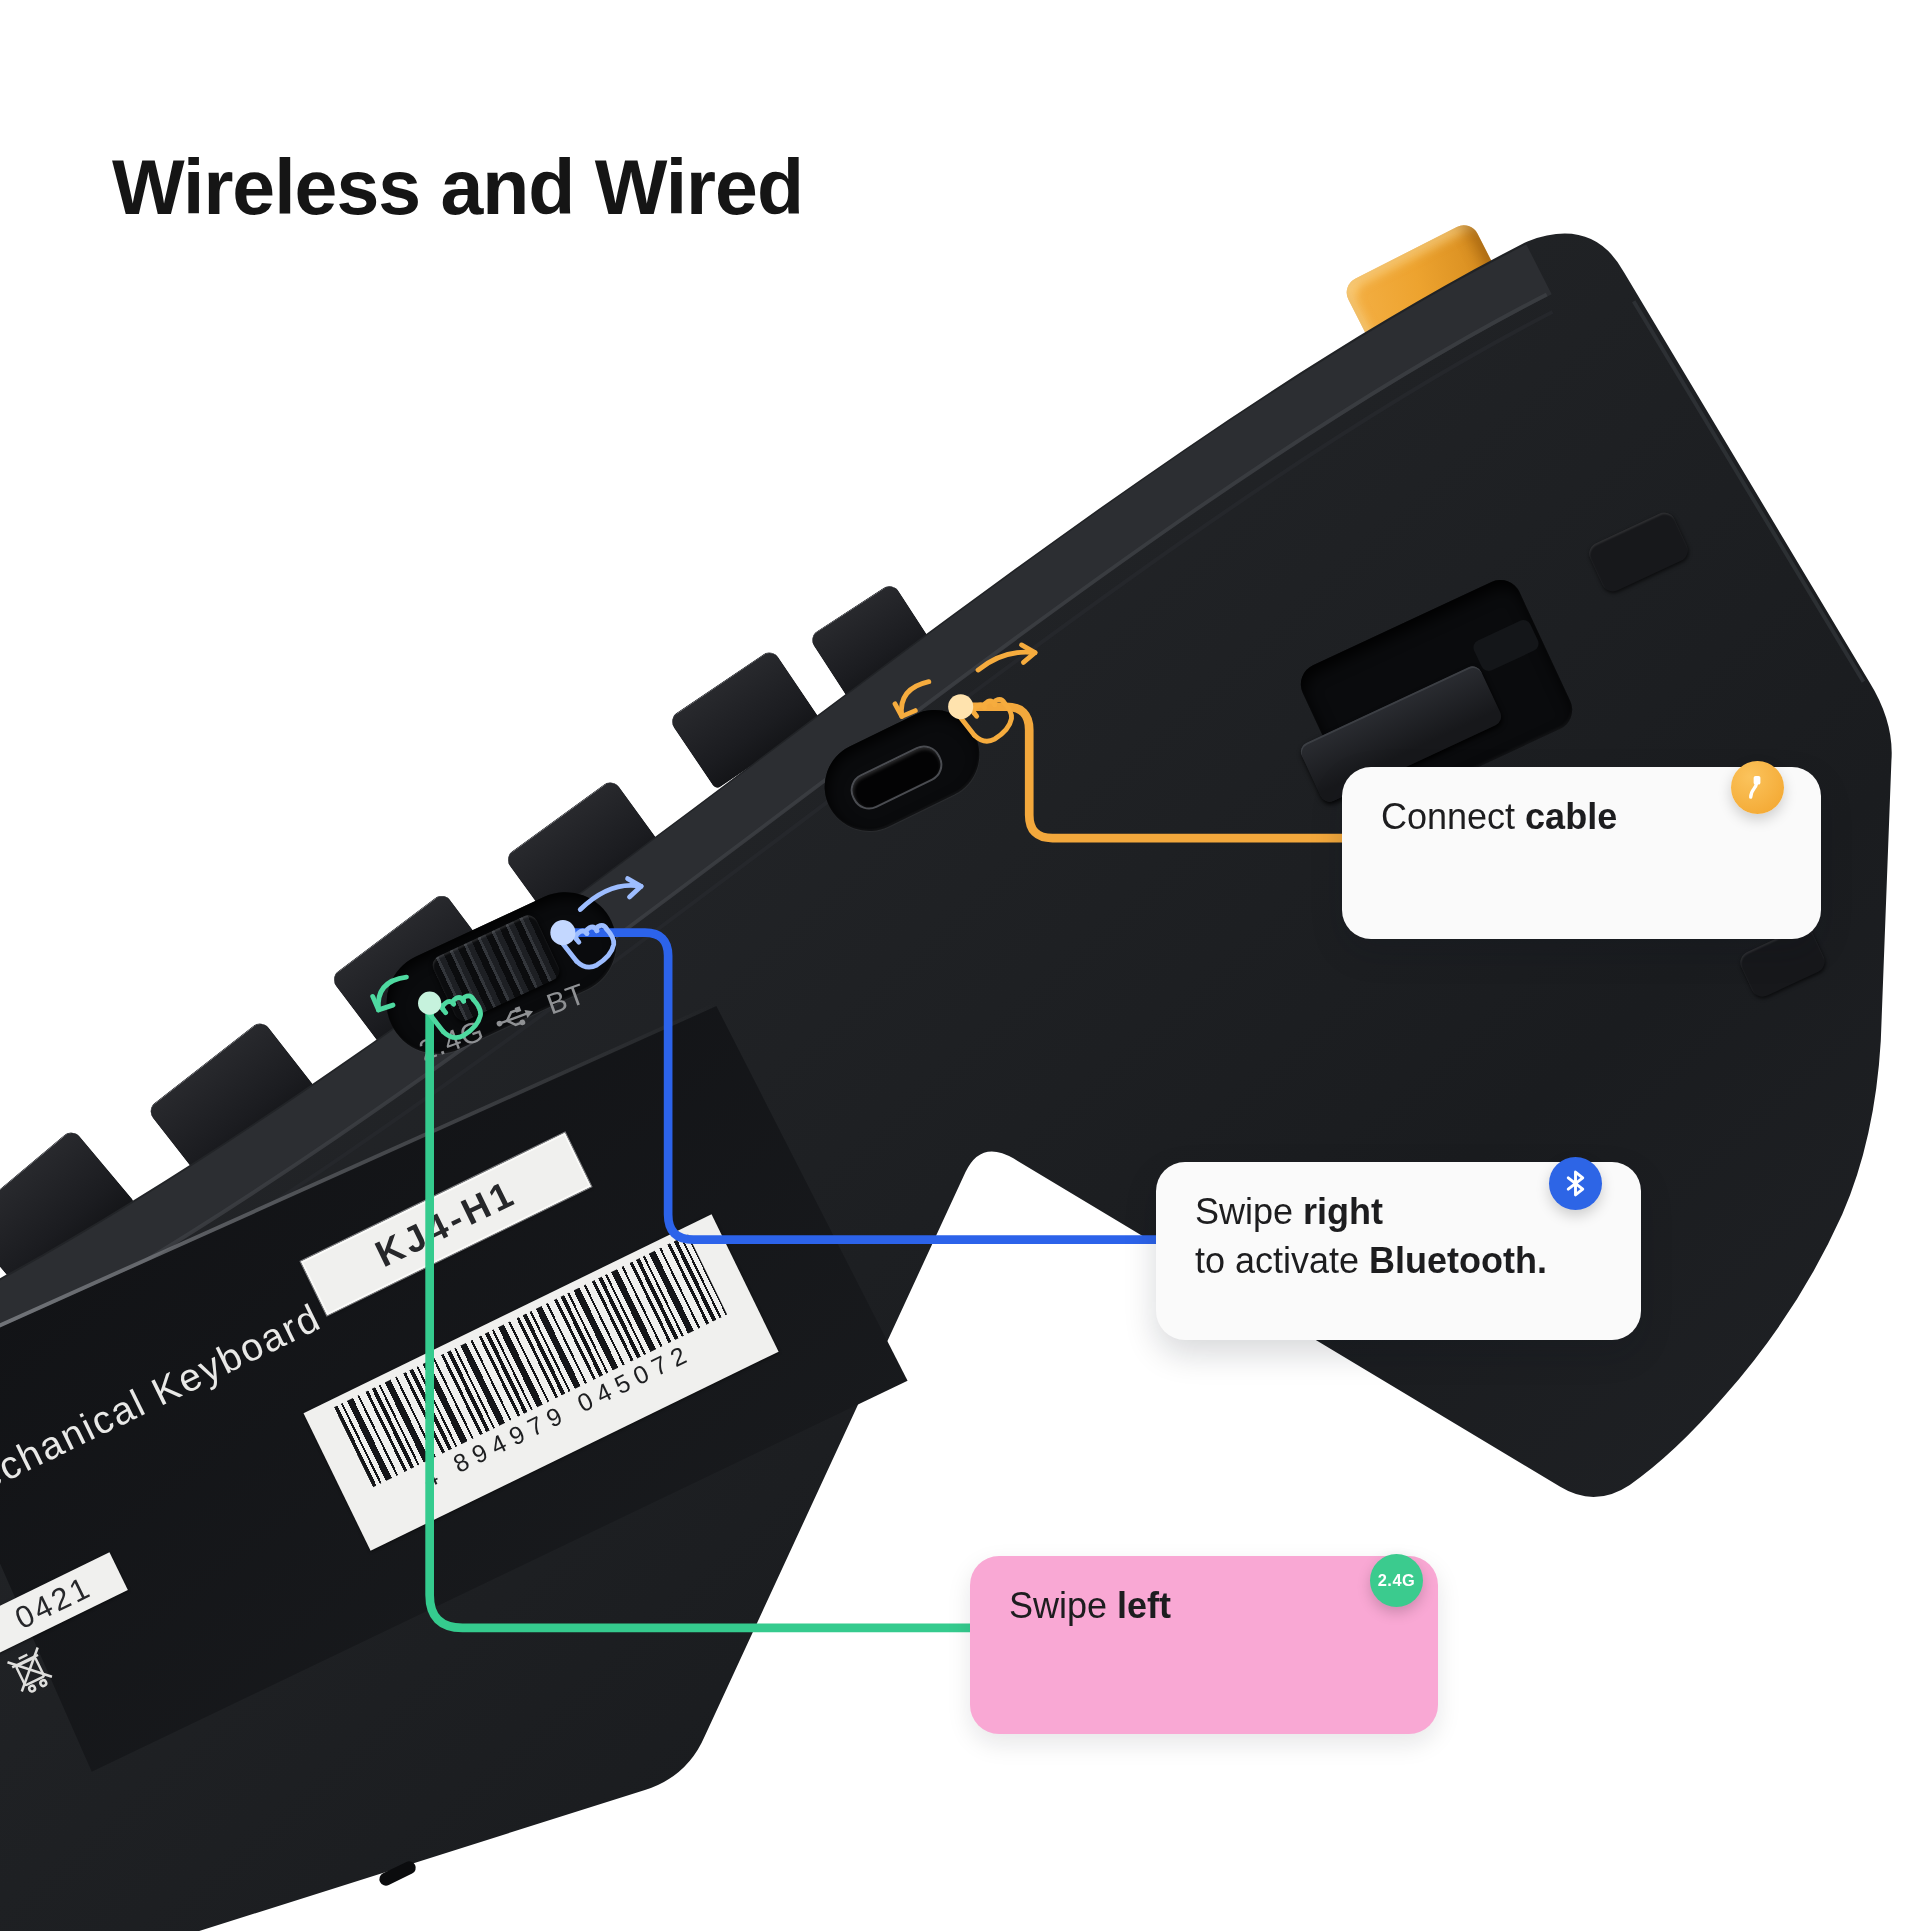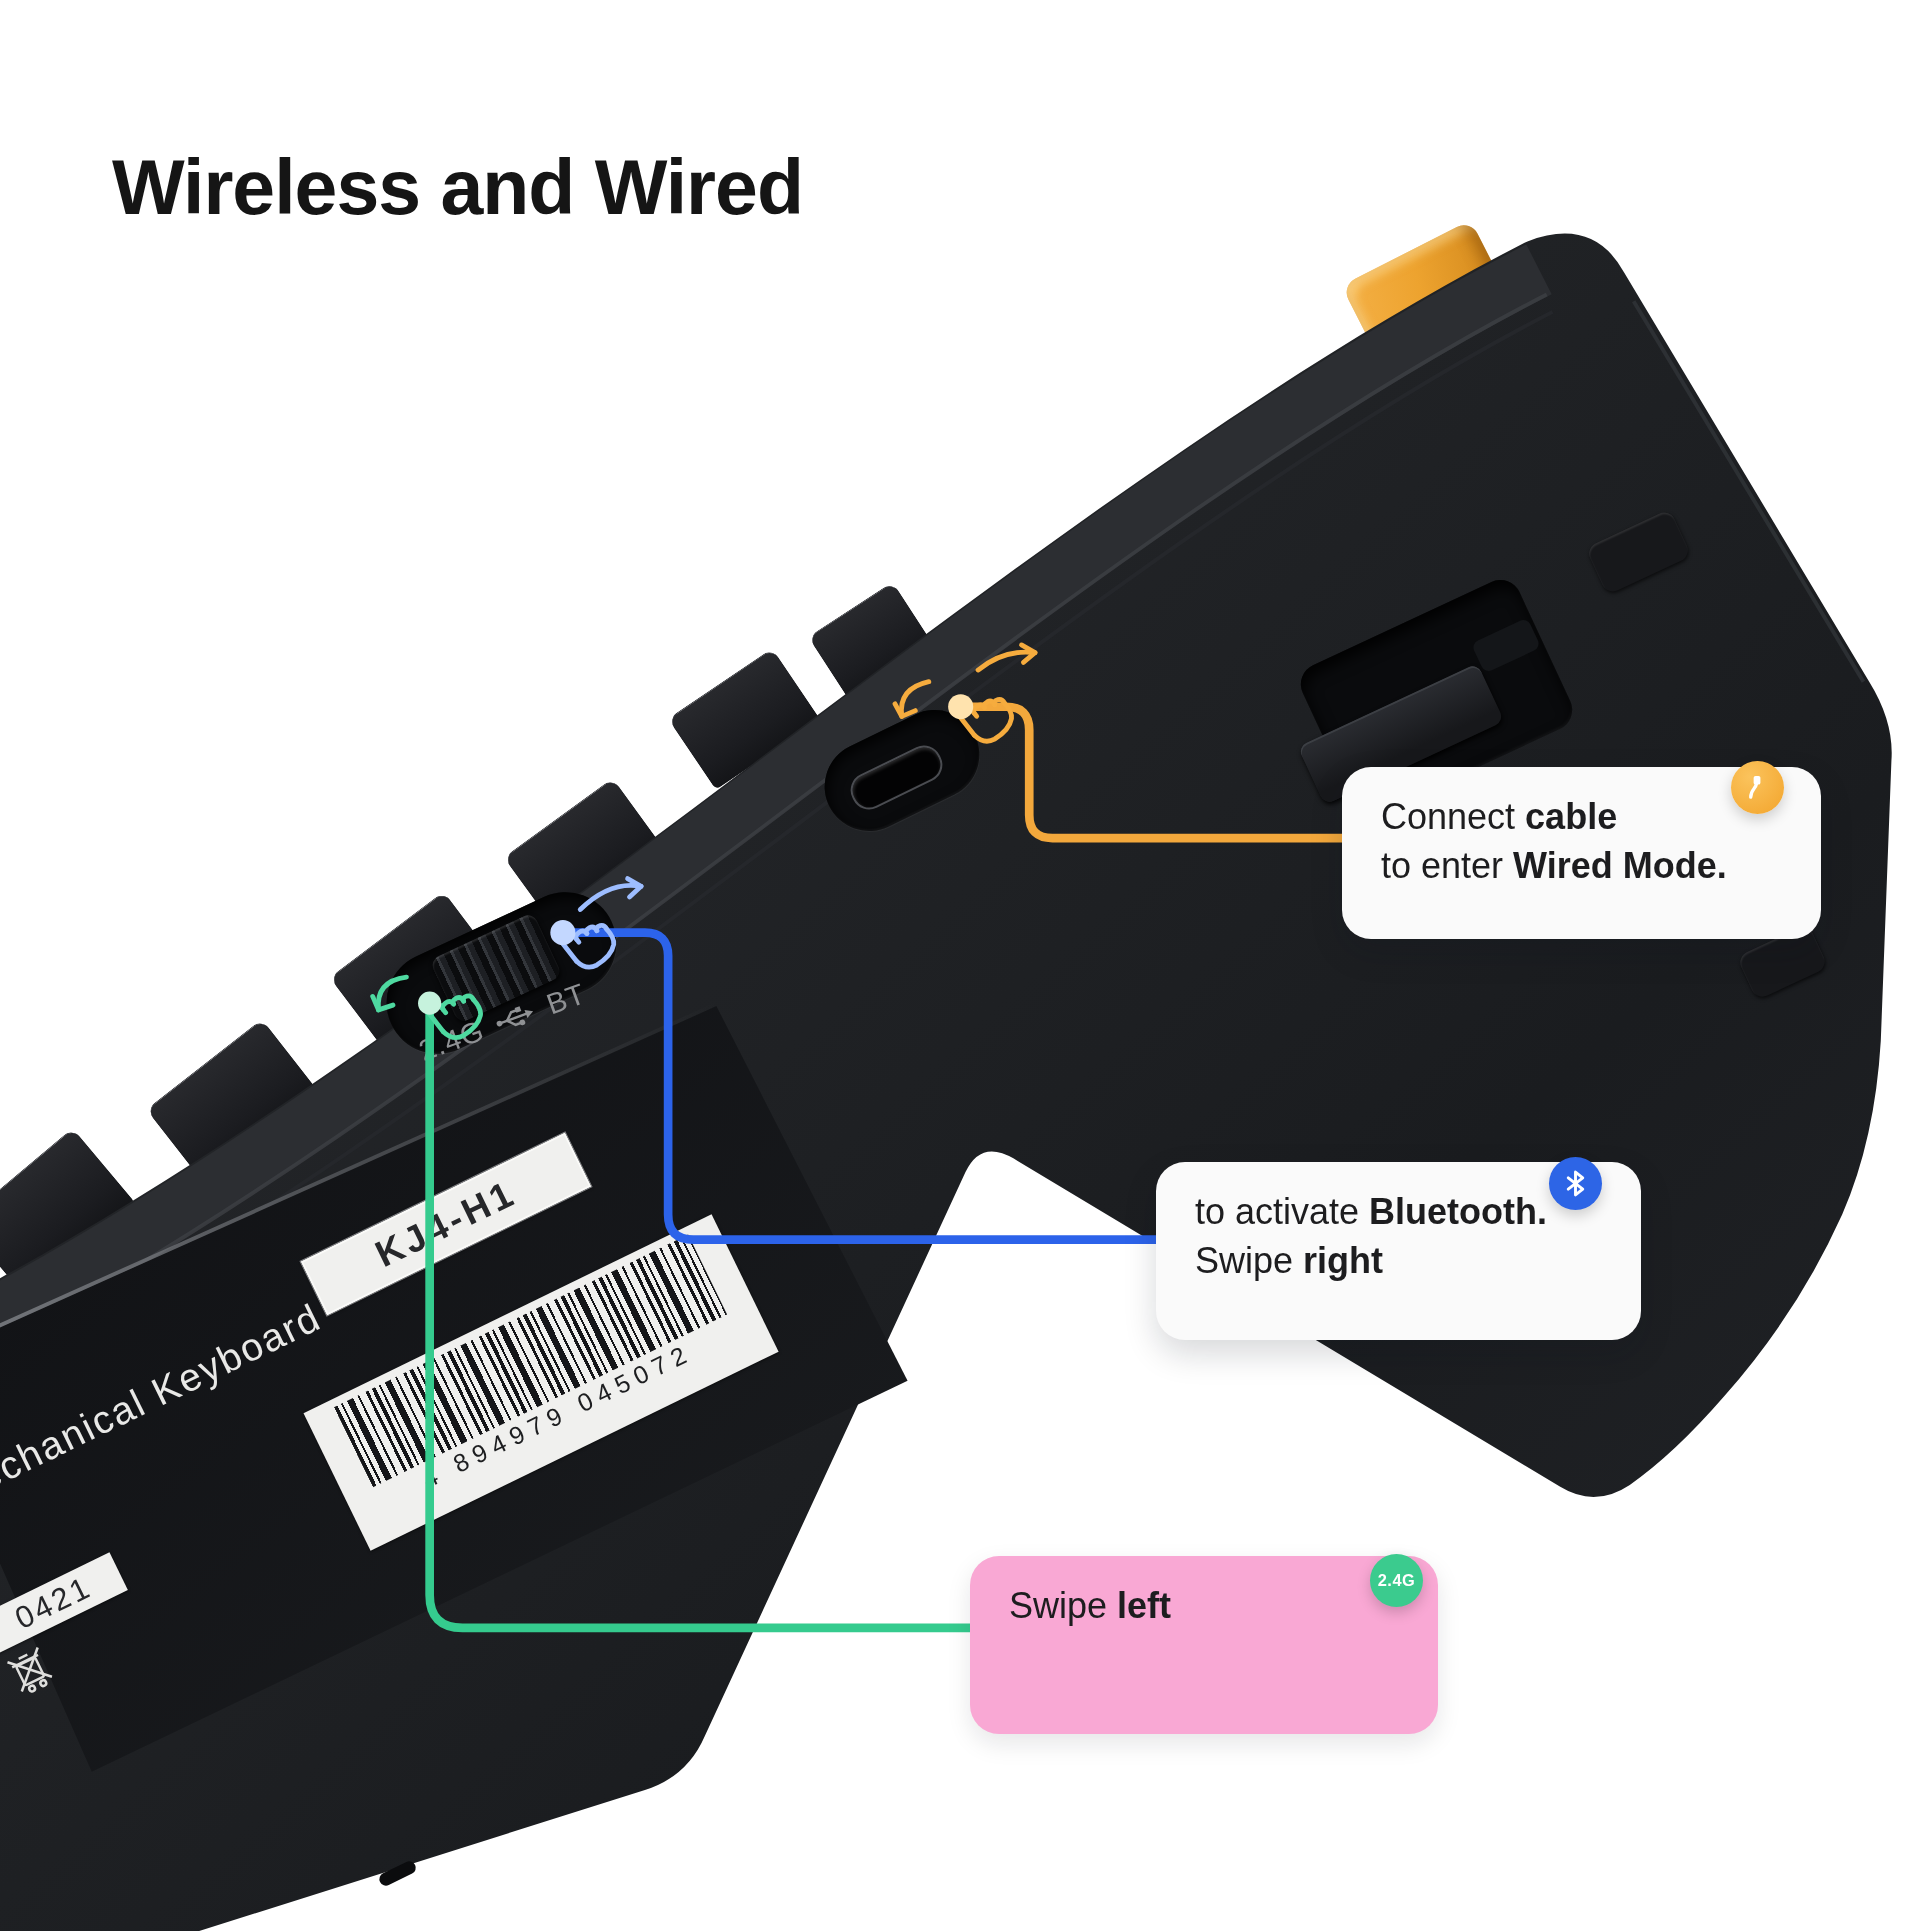--- a/index.html
+++ b/index.html
@@ -256,32 +256,31 @@
     <path d="M 421,1012 Q 389,1016 392,1046"></path>
     <path d="M 392,1046 l -6,-14 m 6,14 l 15,-5"></path>
   </g>
   <circle cx="445" cy="1039" r="12" fill="#c6f2dd"></circle>
 </svg>
 
 <div id="layer-callouts" class="abs">
 
   <div id="callout-wired" class="abs callout" style="left:1342px;top:767px;width:440px;height:147px;">
     <div><span>Connect </span><b>cable</b></div>
-    <div><span>to enter </span><b>Wired Mode.</b></div>
     <div id="badge-wired" class="badge" style="left:389px;top:-5.8px;">
       <svg width="29" height="29" viewBox="0 0 30 30">
         <path d="M8,25 C8,17 13,17 14,11" stroke="#ffffff" stroke-width="3.4" fill="none" stroke-linecap="round"></path>
         <rect x="11" y="3" width="7" height="9" rx="2" fill="#ffffff"></rect>
       </svg>
     </div>
   </div>
 
   <div id="callout-bt" class="abs callout" style="left:1156px;top:1162px;width:446px;height:153px;">
+    <div><span>Swipe </span><b>right</b></div>
     <div><span>to activate </span><b>Bluetooth.</b></div>
-    <div><span>Swipe </span><b>right</b></div>
     <div id="badge-bt" class="badge" style="left:393px;top:-4.8px;">
       <svg width="25" height="27" viewBox="0 0 24 26">
         <path d="M5,7.5 L19,18.5 L12,24 L12,2 L19,7.5 L5,18.5" stroke="#ffffff" stroke-width="2.8" fill="none" stroke-linejoin="round" stroke-linecap="round"></path>
       </svg>
     </div>
   </div>
 
   <div id="callout-24g" class="abs callout" style="left:970px;top:1556px;width:429px;height:153px;">
     <div><span>Swipe </span><b>left</b></div>
     <div id="badge-24g" class="badge" style="left:400px;top:-1.9px;">

